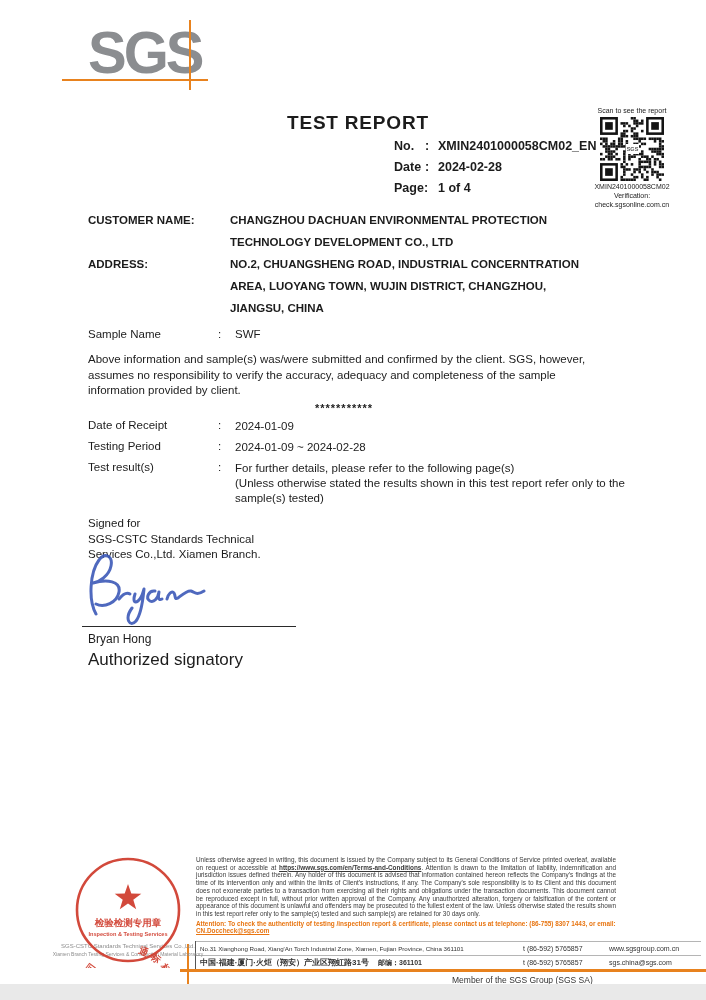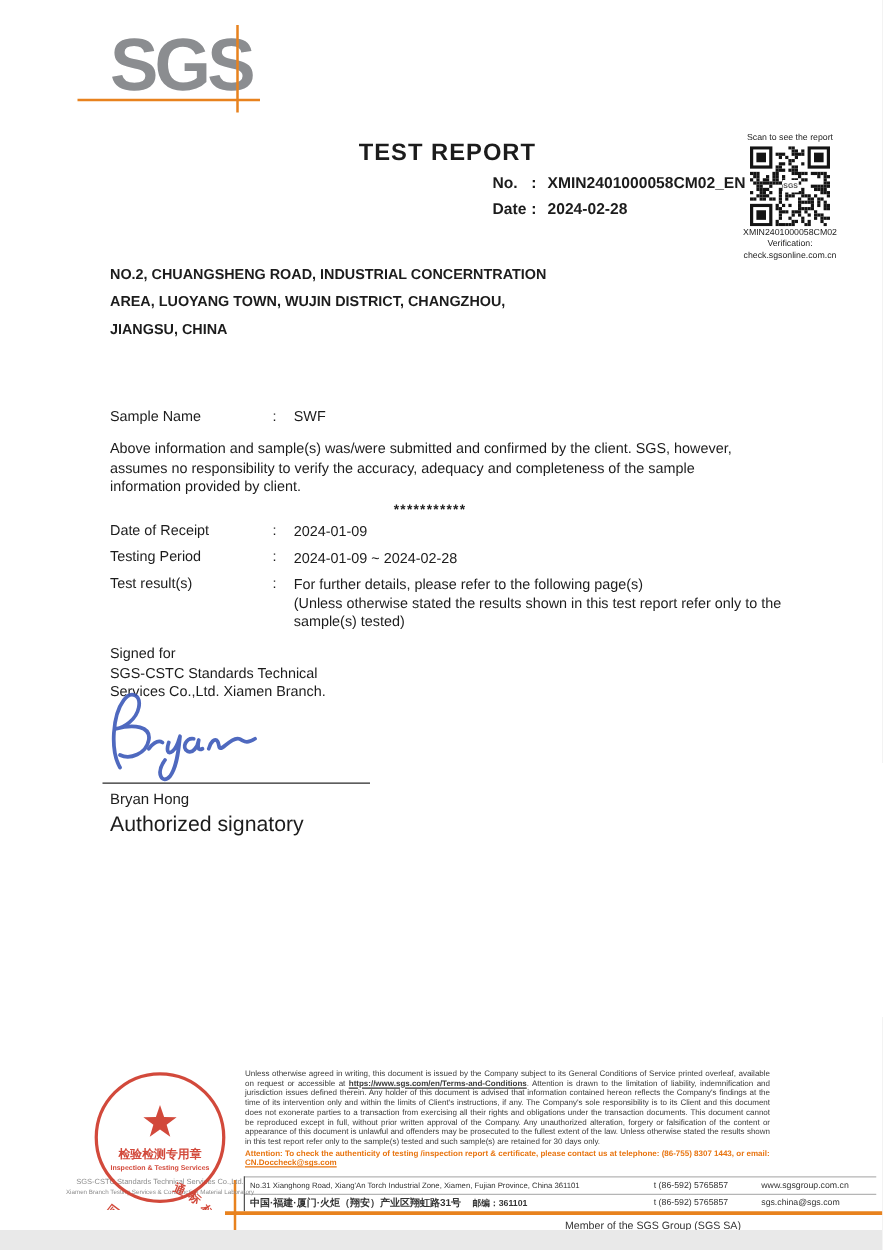--- a/index.html
+++ b/index.html
@@ -95,20 +95,24 @@
   <div class="meta">
     <div class="meta-row">
       <span class="m-label">No.</span>
       <span class="m-colon">:</span>
       <span class="m-value">XMIN2401000058CM02_EN</span>
     </div>
     <div class="meta-row">
       <span class="m-label">Date</span>
       <span class="m-colon">:</span>
       <span class="m-value">2024-02-28</span>
+    </div>
+    <div class="meta-row">
+      <span class="m-label" style="width:44px">Page:</span>
+      <span class="m-value">1 of 4</span>
     </div>
   </div>
 
   <div class="qr-block">
     <div>Scan to see the report</div>
     <div class="qr-box">
       <svg id="qr-svg" viewBox="0 0 64 64">
           <g fill="#141414">
             <rect x="30.72" y="0.00" width="2.56" height="2.56"></rect>
             <rect x="33.28" y="0.00" width="2.56" height="2.56"></rect>
@@ -332,20 +336,28 @@
         </svg>
       <div class="qr-center">SGS</div>
     </div>
     <div>XMIN2401000058CM02</div>
     <div>Verification:</div>
     <div>check.sgsonline.com.cn</div>
   </div>
 
   <div class="customer">
     <div class="c-row">
+      <div class="c-label">CUSTOMER NAME:</div>
+      <div>
+        <div>CHANGZHOU DACHUAN ENVIRONMENTAL PROTECTION</div>
+        <div>TECHNOLOGY DEVELOPMENT CO., LTD</div>
+      </div>
+    </div>
+    <div class="c-row">
+      <div class="c-label">ADDRESS:</div>
       <div>
         <div>NO.2, CHUANGSHENG ROAD, INDUSTRIAL CONCERNTRATION</div>
         <div>AREA, LUOYANG TOWN, WUJIN DISTRICT, CHANGZHOU,</div>
         <div>JIANGSU, CHINA</div>
       </div>
     </div>
   </div>
 
   <div class="sample-row">
     <span class="s-label">Sample Name</span>

